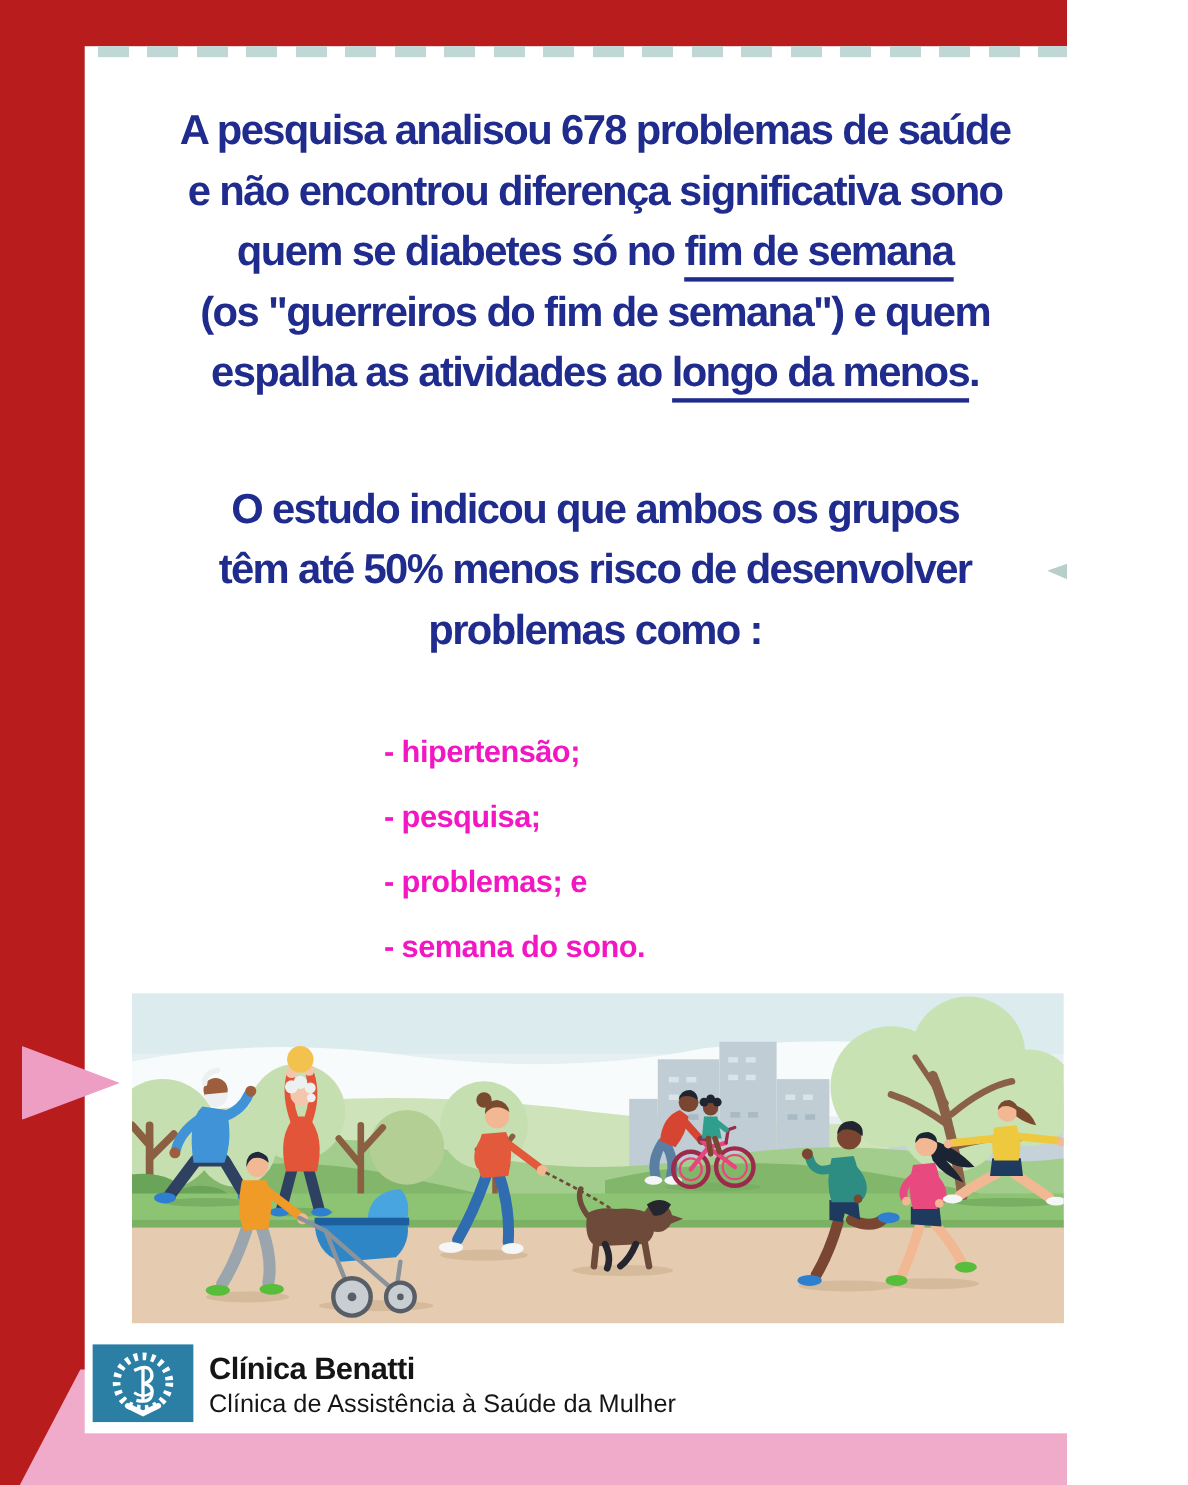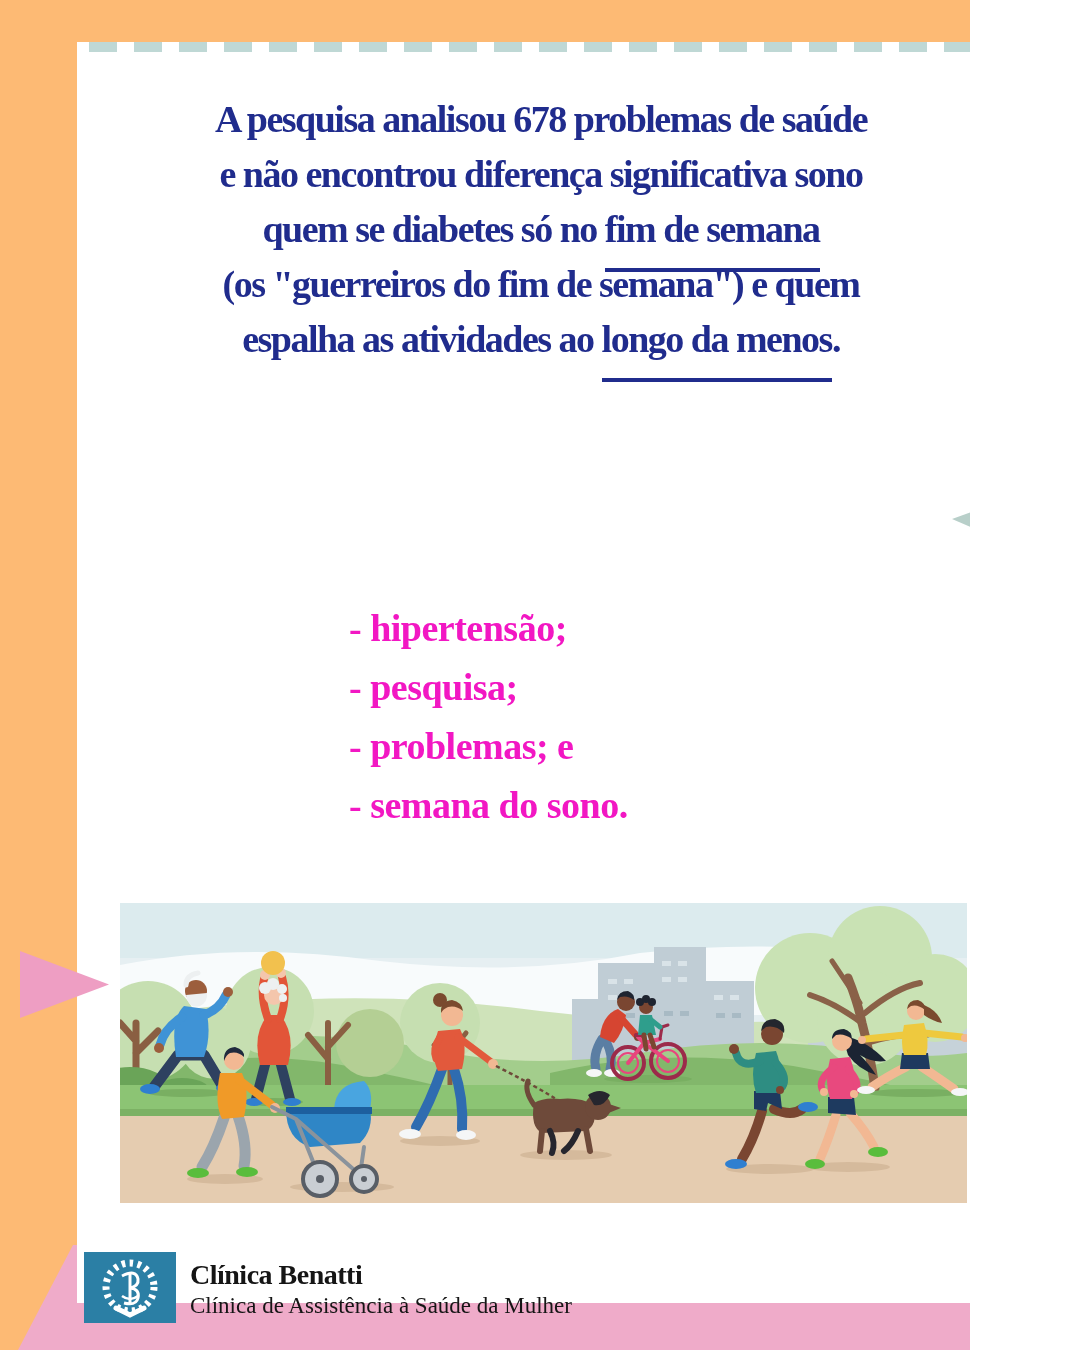--- a/index.html
+++ b/index.html
@@ -1,34 +1,34 @@
 <!DOCTYPE html>
 <html><head>
 <meta charset="utf-8">
 <style>
   html,body{margin:0;padding:0;}
   .canvas{position:relative;width:970px;height:1350px;overflow:hidden;
-          background:#fdba74;font-family:Liberation Serif, serif;}
+          background:#b91c1c;font-family:Liberation Sans, sans-serif;}
   .bg-pink{position:absolute;inset:0;background:#efabc9;
            clip-path:polygon(1005px 88px,1080px 18px,1080px 1350px,18px 1350px,73px 1245px,1005px 1245px);}
   .card{position:absolute;left:77px;top:42px;width:928px;height:1261px;background:#ffffff;}
   .dashes{position:absolute;top:0;left:12px;right:12px;height:10px;
           background-image:repeating-linear-gradient(90deg,#bfd8d5 0 28px,transparent 28px 45px);}
   .headline{position:absolute;top:50px;left:0;width:100%;text-align:center;
             color:#202c8d;font-weight:bold;font-size:38px;letter-spacing:-1.5px;}
   .headline .line{height:55px;line-height:55px;white-space:nowrap;}
   .subhead{position:absolute;top:394px;left:0;width:100%;text-align:center;
            color:#202c8d;font-weight:bold;font-size:38px;letter-spacing:-1.5px;}
   .subhead .line{height:55px;line-height:55px;white-space:nowrap;}
-  .u{border-bottom:4px solid #202c8d;padding-bottom:18px;}
-  .cond-list{position:absolute;top:557px;left:272px;color:#f217c3;
-             font-weight:bold;font-size:38px;letter-spacing:-0.5px;}
+  .u{border-bottom:4px solid #202c8d;padding-bottom:2px;}
+  .cond-list{position:absolute;top:612px;left:272px;color:#f217c3;
+             font-weight:bold;font-size:28px;letter-spacing:-0.5px;}
   .cond-list .item{height:59px;line-height:59px;white-space:nowrap;}
   .illus{position:absolute;left:43px;top:861px;width:847px;height:300px;}
-  .footer{position:absolute;left:7px;top:1210px;display:flex;align-items:flex-start;}
+  .footer{position:absolute;left:7px;top:1180px;display:flex;align-items:flex-start;}
   .logo{width:92px;height:71px;flex:0 0 auto;}
   .footer-text{margin-left:14px;padding-top:6px;color:#151515;}
   .brand{font-size:28px;font-weight:bold;letter-spacing:-0.5px;line-height:34px;}
   .tagline{font-size:23px;line-height:28px;}
   .tri{position:absolute;}
   .tri-left{left:20px;top:951px;width:89px;height:67px;background:#ee9ec3;
             clip-path:polygon(0 0,100% 50%,0 100%);}
   .tri-right{left:952px;top:486px;width:90px;height:70px;background:#b8cfc9;
              clip-path:polygon(100% 2%,96% 100%,0 47%);}
 </style>
@@ -42,20 +42,25 @@
     <div class="dashes"></div>
 
     <div class="headline">
       <div class="line">A pesquisa analisou 678 problemas de saúde</div>
       <div class="line">e não encontrou diferença significativa sono</div>
       <div class="line"><span>quem se diabetes só no </span><span class="u">fim de semana</span></div>
       <div class="line">(os "guerreiros do fim de semana") e quem</div>
       <div class="line"><span>espalha as atividades ao </span><span class="u">longo da menos</span><span>.</span></div>
     </div>
 
+    <div class="subhead">
+      <div class="line">O estudo indicou que ambos os grupos</div>
+      <div class="line">têm até 50% menos risco de desenvolver</div>
+      <div class="line">problemas como :</div>
+    </div>
 
     <div class="cond-list">
       <div class="item">- hipertensão;</div>
       <div class="item">- pesquisa;</div>
       <div class="item">- problemas; e</div>
       <div class="item">- semana do sono.</div>
     </div>
 
     <svg class="illus" viewBox="0 0 847 300" preserveAspectRatio="none">
 

